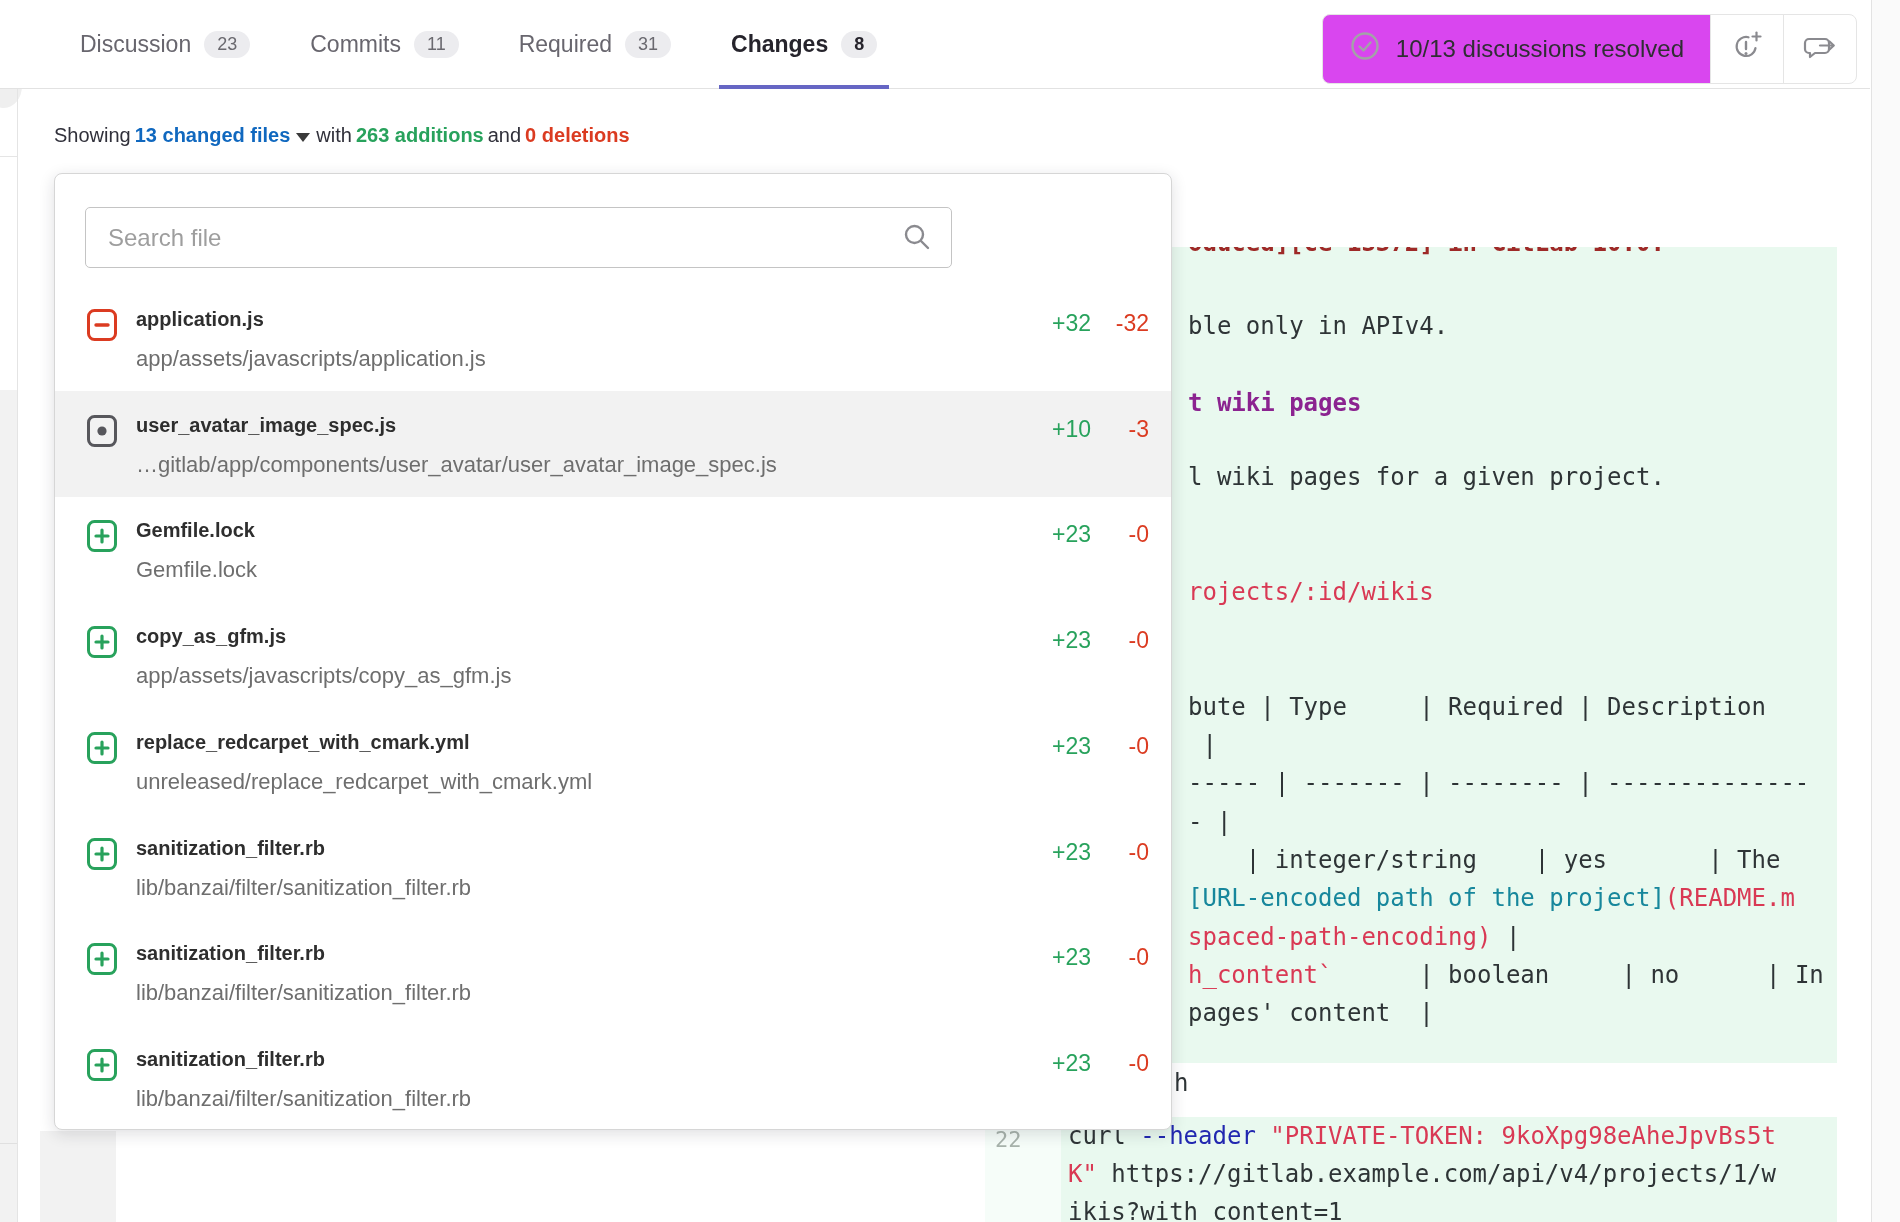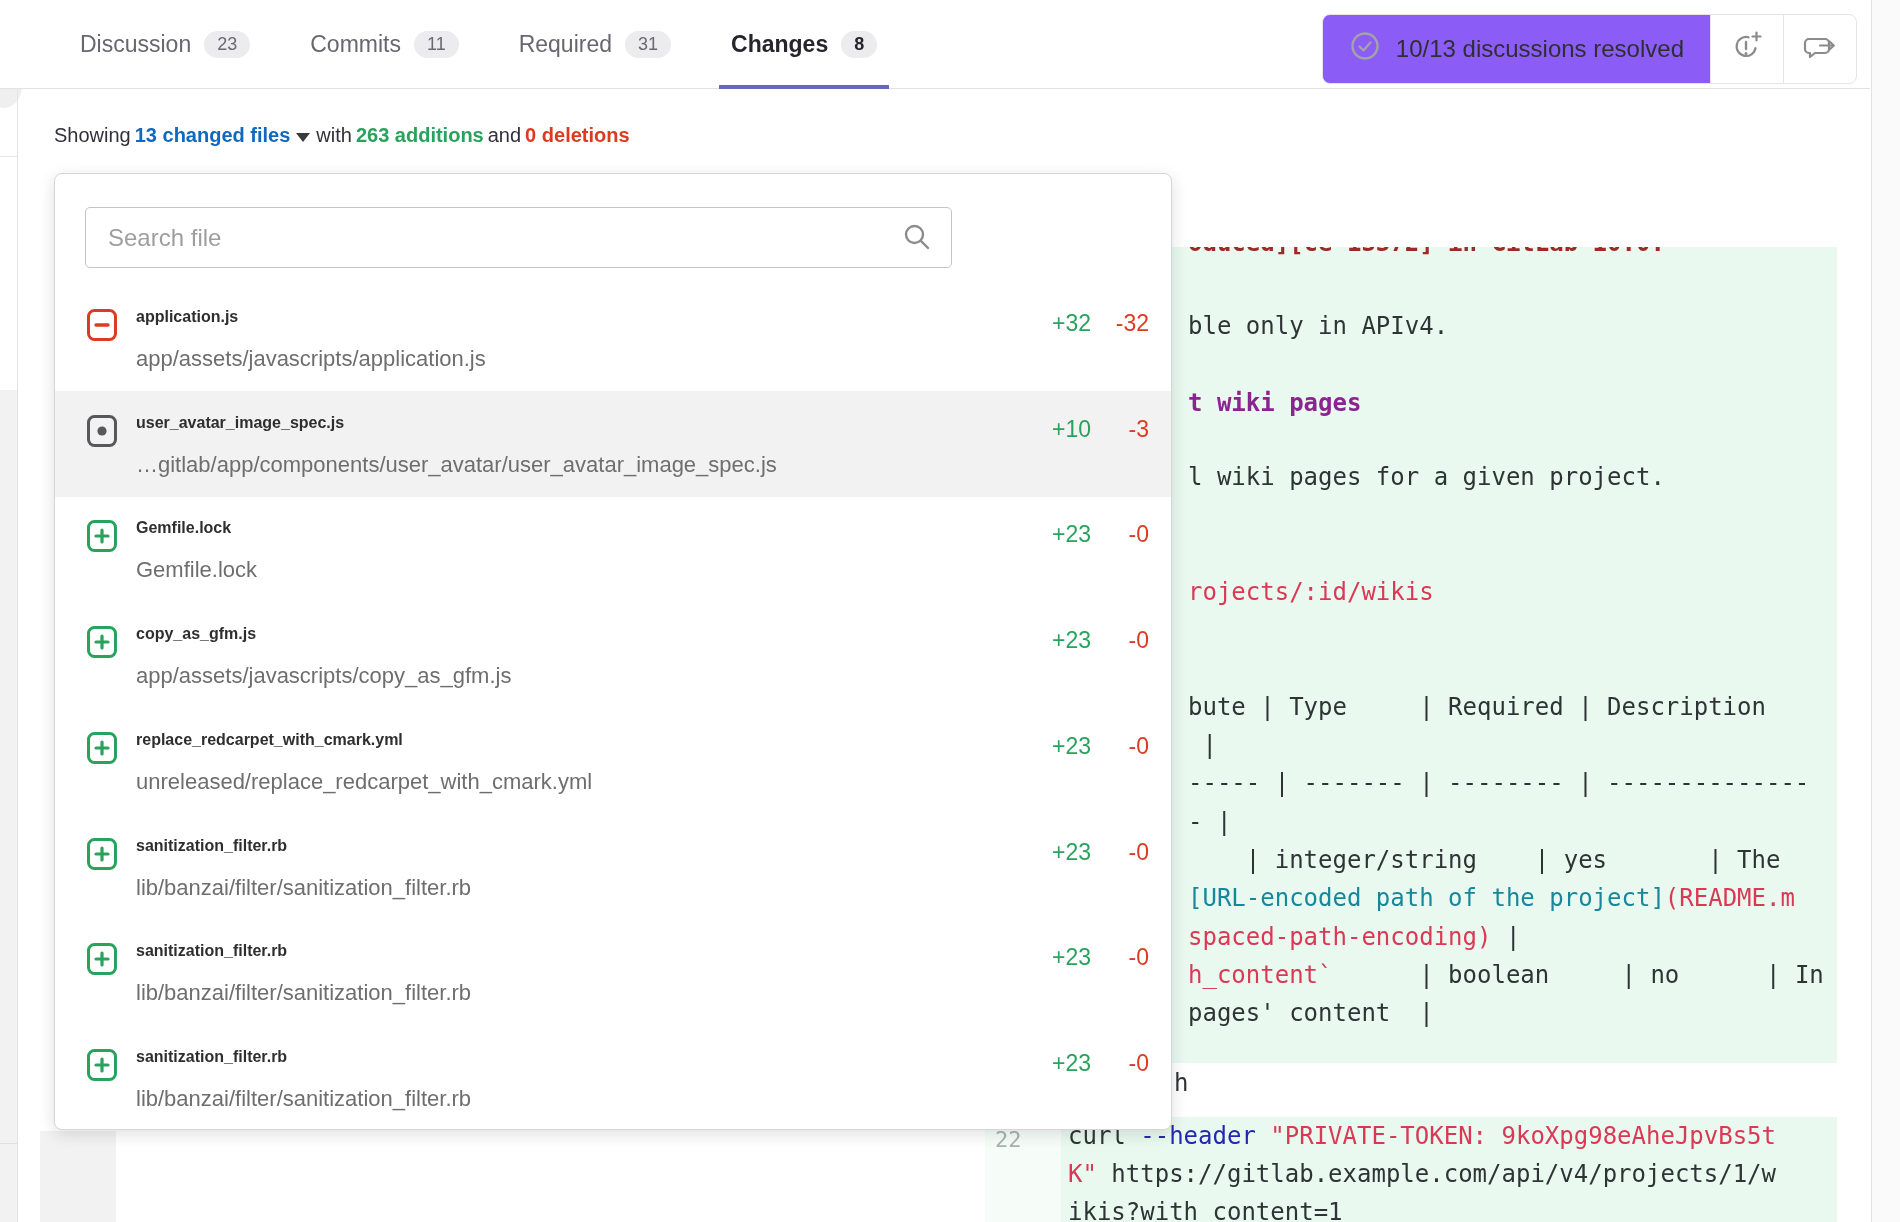--- a/index.html
+++ b/index.html
@@ -23,21 +23,21 @@
     border-bottom:1px solid #e2e2e2; display:flex; align-items:center; gap:48px; padding-left:74px; }
   .tab { position:relative; height:89px; display:flex; align-items:center; gap:13px; padding:14px 6px;
     font-size:23px; color:#68666e; cursor:pointer; }
   .tab .badge { background:#ececef; color:#6a696f; border-radius:14px; padding:3px 13px; font-size:18px; }
   .tab.active { color:#26242c; font-weight:bold; }
   .tab.active .badge { color:#26242c; font-weight:bold; }
   .tab.active::after { content:""; position:absolute; left:-6px; right:-6px; bottom:0; height:4px; background:#6666c4; }
 
   
   .mr-controls { position:absolute; top:14px; right:43px; height:70px; display:flex; }
-  .resolved-box { display:flex; align-items:center; gap:15px; padding:0 26px; background:#8b5cf6;
+  .resolved-box { display:flex; align-items:center; gap:15px; padding:0 26px; background:#d946ef;
     border:1px solid #e5e5e5; border-radius:8px 0 0 8px; font-size:24px; color:#2f2e33; white-space:nowrap; }
   .icon-btn { width:74px; border:1px solid #e5e5e5; background:#fff; margin-left:-1px;
     display:flex; align-items:center; justify-content:center; cursor:pointer; }
   .icon-btn:last-child { border-radius:0 8px 8px 0; }
 
   
   .summary { position:absolute; left:54px; top:124px; font-size:20px; color:#30303a;
     display:flex; align-items:center; gap:4px; white-space:nowrap; }
   .summary .files-link { color:#1068bf; font-weight:bold; cursor:pointer; }
   .caret { width:0; height:0; border-left:7px solid transparent; border-right:7px solid transparent;
@@ -67,21 +67,21 @@
   .panel { position:absolute; left:54px; top:173px; width:1118px; height:957px; background:#fff;
     border:1px solid #d6d6d6; border-radius:8px; box-shadow:0 4px 16px rgba(30,30,40,.14); z-index:20; }
   .search-wrap { position:absolute; left:30px; top:33px; width:867px; height:61px; }
   .search-input { width:100%; height:100%; border:1px solid #c4c4c4; border-radius:5px;
     font-size:24px; color:#333; padding:0 60px 0 22px; outline:none; font-family:"Liberation Sans",sans-serif; }
   .search-input::placeholder { color:#9e9e9e; }
   .search-icon { position:absolute; right:20px; top:15px; }
   .file-row { position:absolute; left:0; width:1116px; height:106px; cursor:pointer; }
   .file-row.selected { background:#f2f2f2; }
   .file-icon { position:absolute; left:32px; top:24px; }
-  .file-title { position:absolute; left:81px; top:23px; font-size:16px; font-weight:bold; color:#2e2e2e; white-space:nowrap; }
+  .file-title { position:absolute; left:81px; top:23px; font-size:20px; font-weight:bold; color:#2e2e2e; white-space:nowrap; }
   .file-path  { position:absolute; left:81px; top:61px; font-size:22px; color:#6e6e6e; white-space:nowrap; }
   .file-adds { position:absolute; right:80px; top:25px; width:80px; text-align:right;
     font-size:23px; color:#28a25c; font-weight:500; }
   .file-dels { position:absolute; right:22px; top:25px; width:52px; text-align:right;
     font-size:23px; color:#db3b21; font-weight:500; }
 </style>
 </head>
 <body>
 
 <div id="stage">

